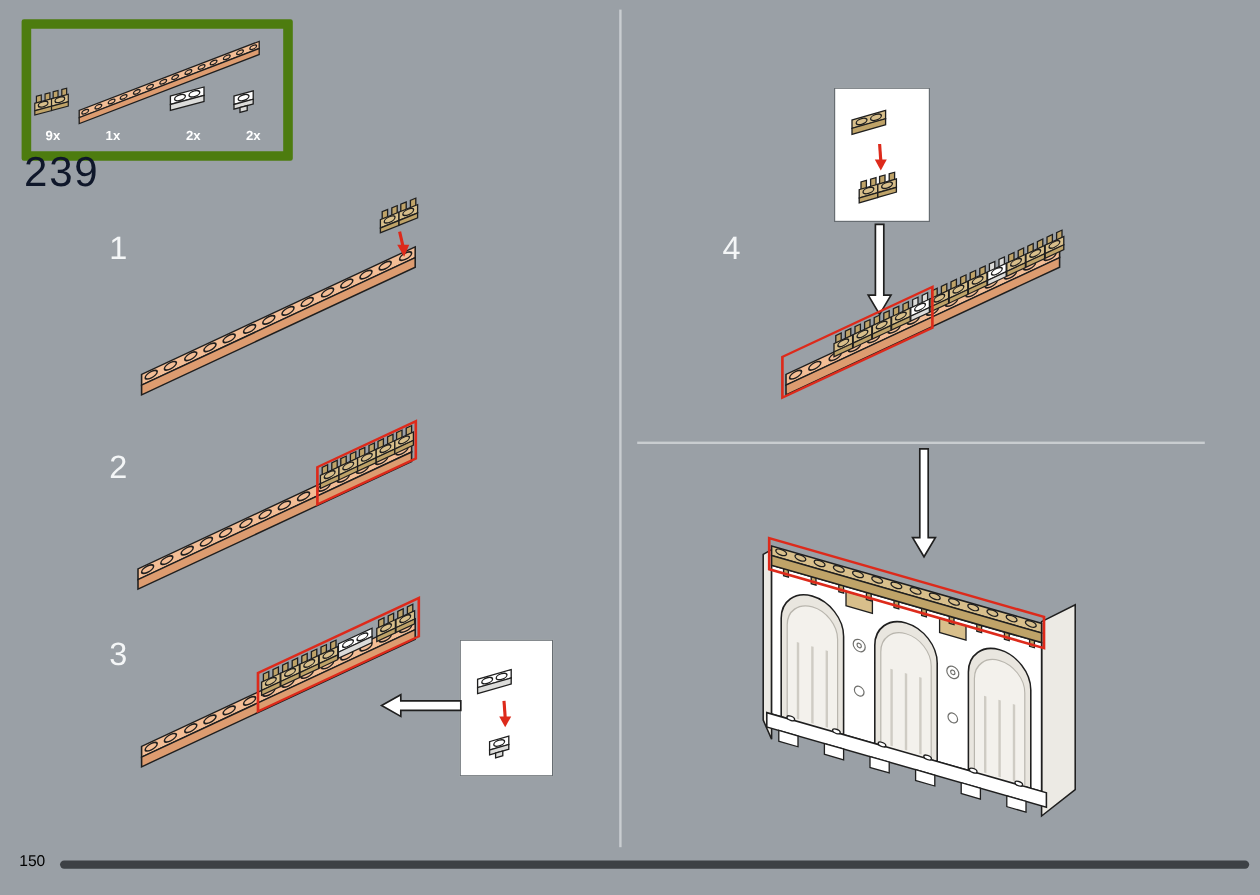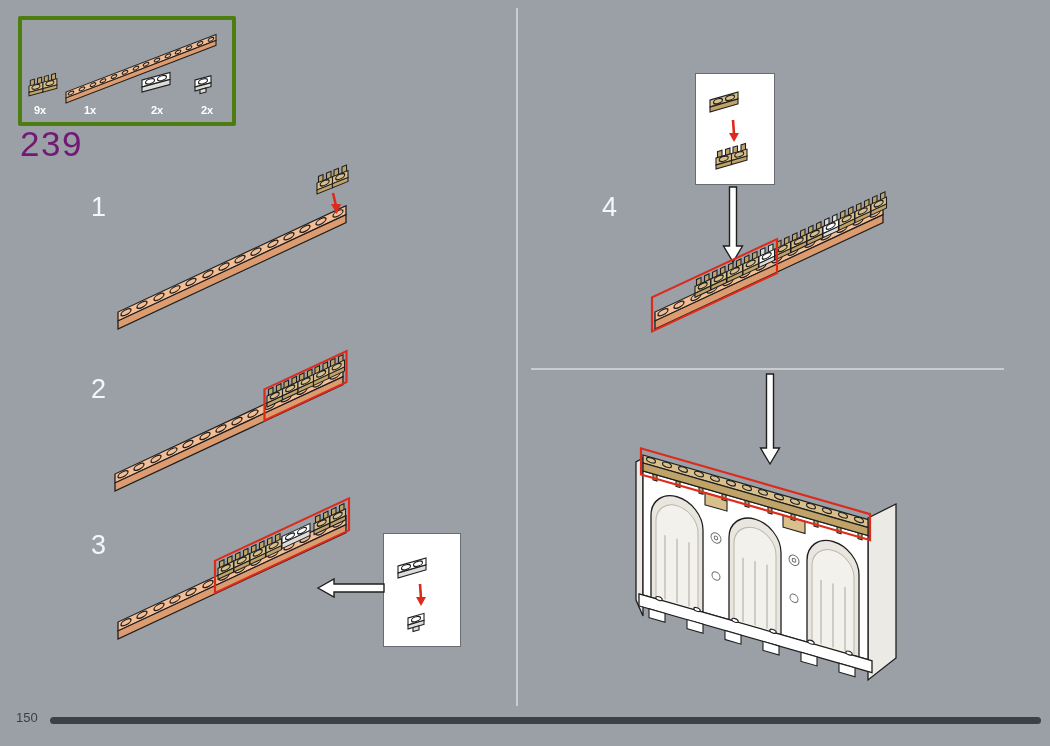--- a/index.html
+++ b/index.html
@@ -2,30 +2,30 @@
 <html style="--background: #9aa0a6; --divider: #c9cdd0; --progress: #3d4145; --accent: #dd2a1b; --line: #1f1f1f; --plate_peach: #f3bd95; --plate_peach_side: #dd9c70; --tan: #d8bf8b; --tan_side: #bfa368;"><head>
 <meta charset="utf-8">
 <style>
   html,body{margin:0;padding:0;background:#7e848a;}
   .page{
     position:relative;width:1050px;height:746px;overflow:hidden;
     background:var(--background,#9aa0a6);
     font-family:"Liberation Sans","DejaVu Sans",sans-serif;
   }
   .parts-box{position:absolute;left:18px;top:16px;width:210px;height:102px;
-    border:4px solid #4d7c0f;border-radius:2px;}
+    border:8px solid #4d7c0f;border-radius:2px;}
   .pcount{position:absolute;top:84px;color:#ffffff;font-size:11px;font-weight:600;}
-  .big-num{position:absolute;left:20px;top:124px;font-size:35px;color:#701a75;
+  .big-num{position:absolute;left:20px;top:124px;font-size:35px;color:#0f172a;
     font-weight:400;letter-spacing:1.5px;}
   .step-num{position:absolute;font-size:27px;color:#f4f6f7;font-weight:400;}
   .vdiv{position:absolute;left:516px;top:8px;width:2px;height:698px;background:var(--divider,#c9cdd0);}
   .hdiv{position:absolute;left:531px;top:368px;width:473px;height:2px;background:var(--divider,#c9cdd0);}
   .inset{position:absolute;background:#ffffff;border:1px solid #676d72;}
   .art{position:absolute;left:0;top:0;pointer-events:none;}
-  .pageno{position:absolute;left:16px;top:710px;font-size:13px;color:#404040;}
+  .pageno{position:absolute;left:16px;top:710px;font-size:13px;color:#000000;}
   .progress{position:absolute;left:50px;top:717px;width:991px;height:7px;border-radius:4px;
     background:var(--progress,#3d4145);}
   
   .st{stroke:var(--line,#1f1f1f);stroke-width:1.3;}
   .st1{stroke:var(--line,#1f1f1f);stroke-width:1.1;}
   .f-peach{fill:var(--plate_peach,#f3bd95);}
   .f-peach-d{fill:var(--plate_peach_side,#dd9c70);}
   .f-tan{fill:var(--tan,#d8bf8b);}
   .f-tan-d{fill:var(--tan_side,#bfa368);}
   .f-white{fill:#ffffff;}

